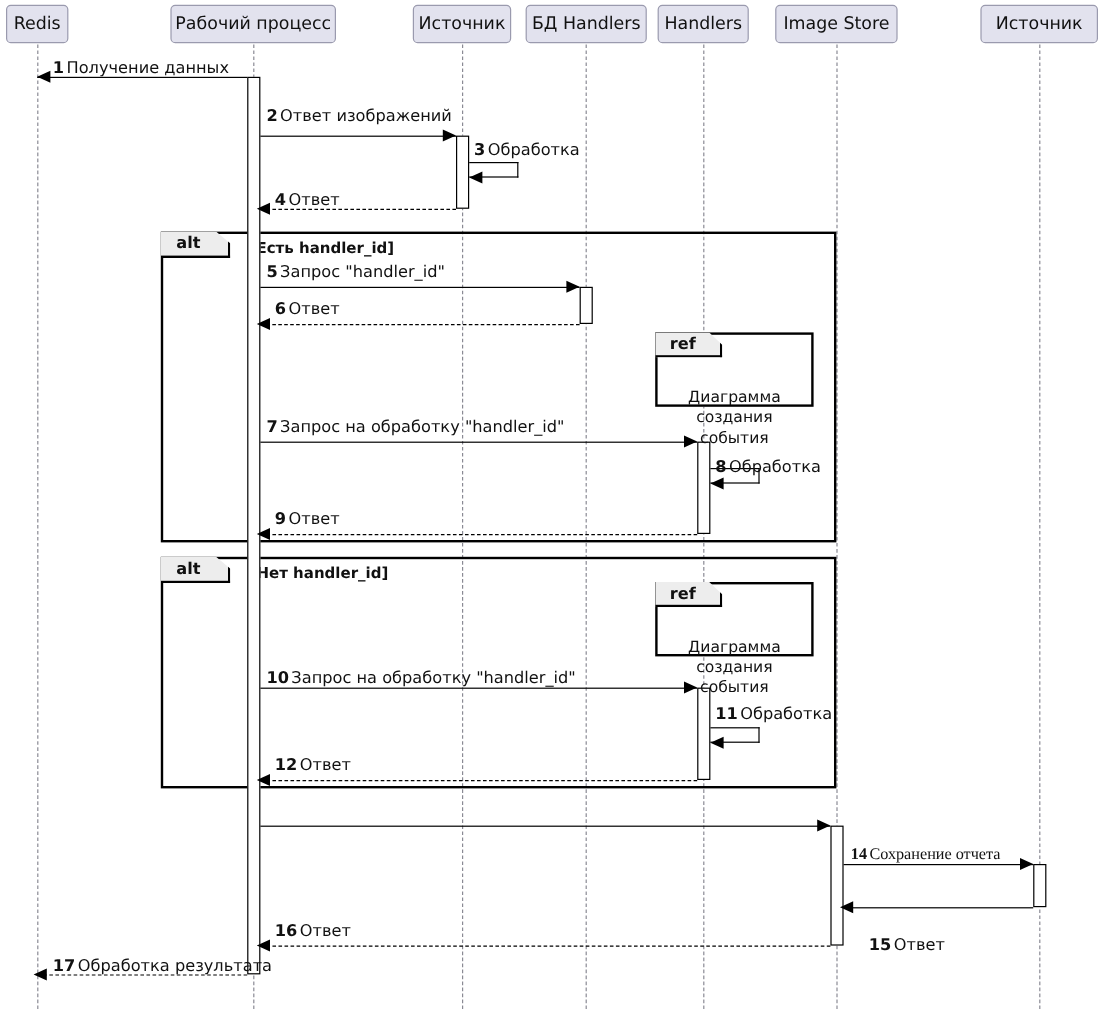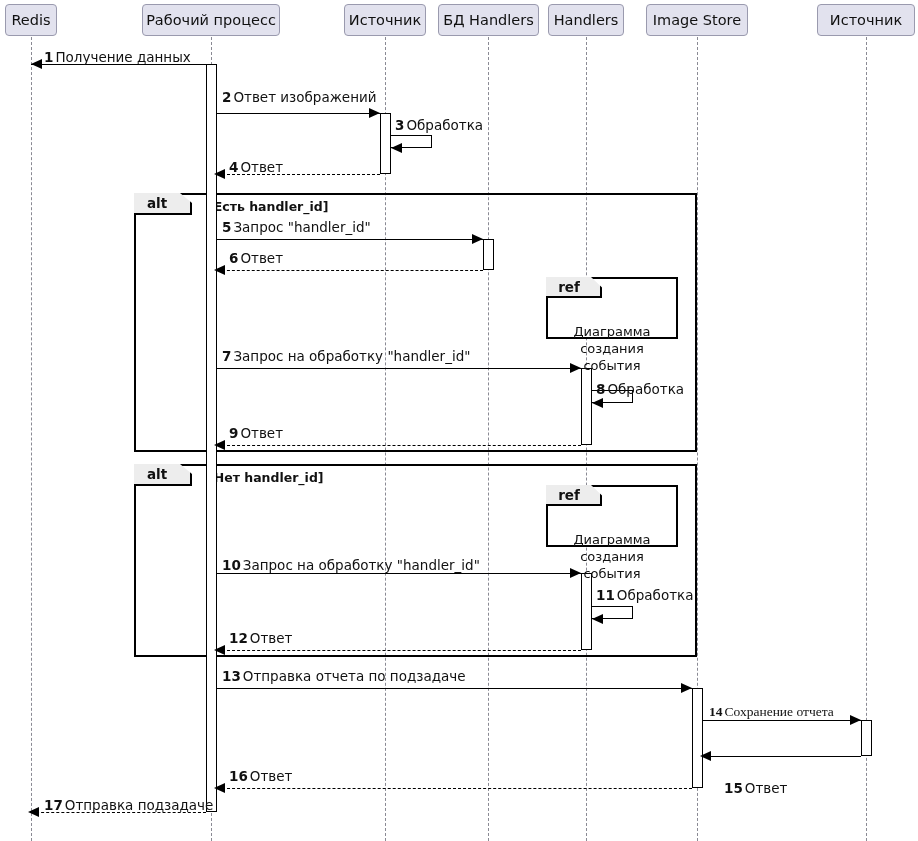--- a/index.html
+++ b/index.html
@@ -306,23 +306,20 @@
   </div>
 
   <div class="msg dashed" style="left:217px; top:650px; width:364px;"></div>
   <div class="arrowhead left" style="left:214px; top:645px;"></div>
   <div class="msglabel" style="left:229px; top:632px;">
     <span class="num">12</span><span>Ответ</span>
   </div>
 
   <div class="msg" style="left:217px; top:688px; width:475px;"></div>
   <div class="arrowhead right" style="left:681px; top:683px;"></div>
-  <div class="msglabel" style="left:222px; top:670px;">
-    <span class="num">13</span><span>Отправка отчета по подзадаче</span>
-  </div>
 
   <div class="msg" style="left:703px; top:720px; width:158px;"></div>
   <div class="arrowhead right" style="left:850px; top:715px;"></div>
   <div class="msglabel" style="left:709px; top:705px;font-family:Liberation Serif, serif;">
     <span class="num">14</span><span>Сохранение отчета</span>
   </div>
 
   <div class="msg" style="left:703px; top:756px; width:158px;"></div>
   <div class="arrowhead left" style="left:700px; top:751px;"></div>
   <div class="msglabel" style="left:724px; top:738px;margin-top:44px;">
@@ -331,16 +328,16 @@
 
   <div class="msg dashed" style="left:217px; top:788px; width:475px;"></div>
   <div class="arrowhead left" style="left:214px; top:783px;"></div>
   <div class="msglabel" style="left:229px; top:770px;">
     <span class="num">16</span><span>Ответ</span>
   </div>
 
   <div class="msg dashed" style="left:31px; top:812px; width:175px;"></div>
   <div class="arrowhead left" style="left:28px; top:807px;"></div>
   <div class="msglabel" style="left:44px; top:799px;">
-    <span class="num">17</span><span>Отправка подзадаче</span>
+    <span class="num">17</span><span>Обработка результата</span>
   </div>
 
 </div>
 
 </body></html>

